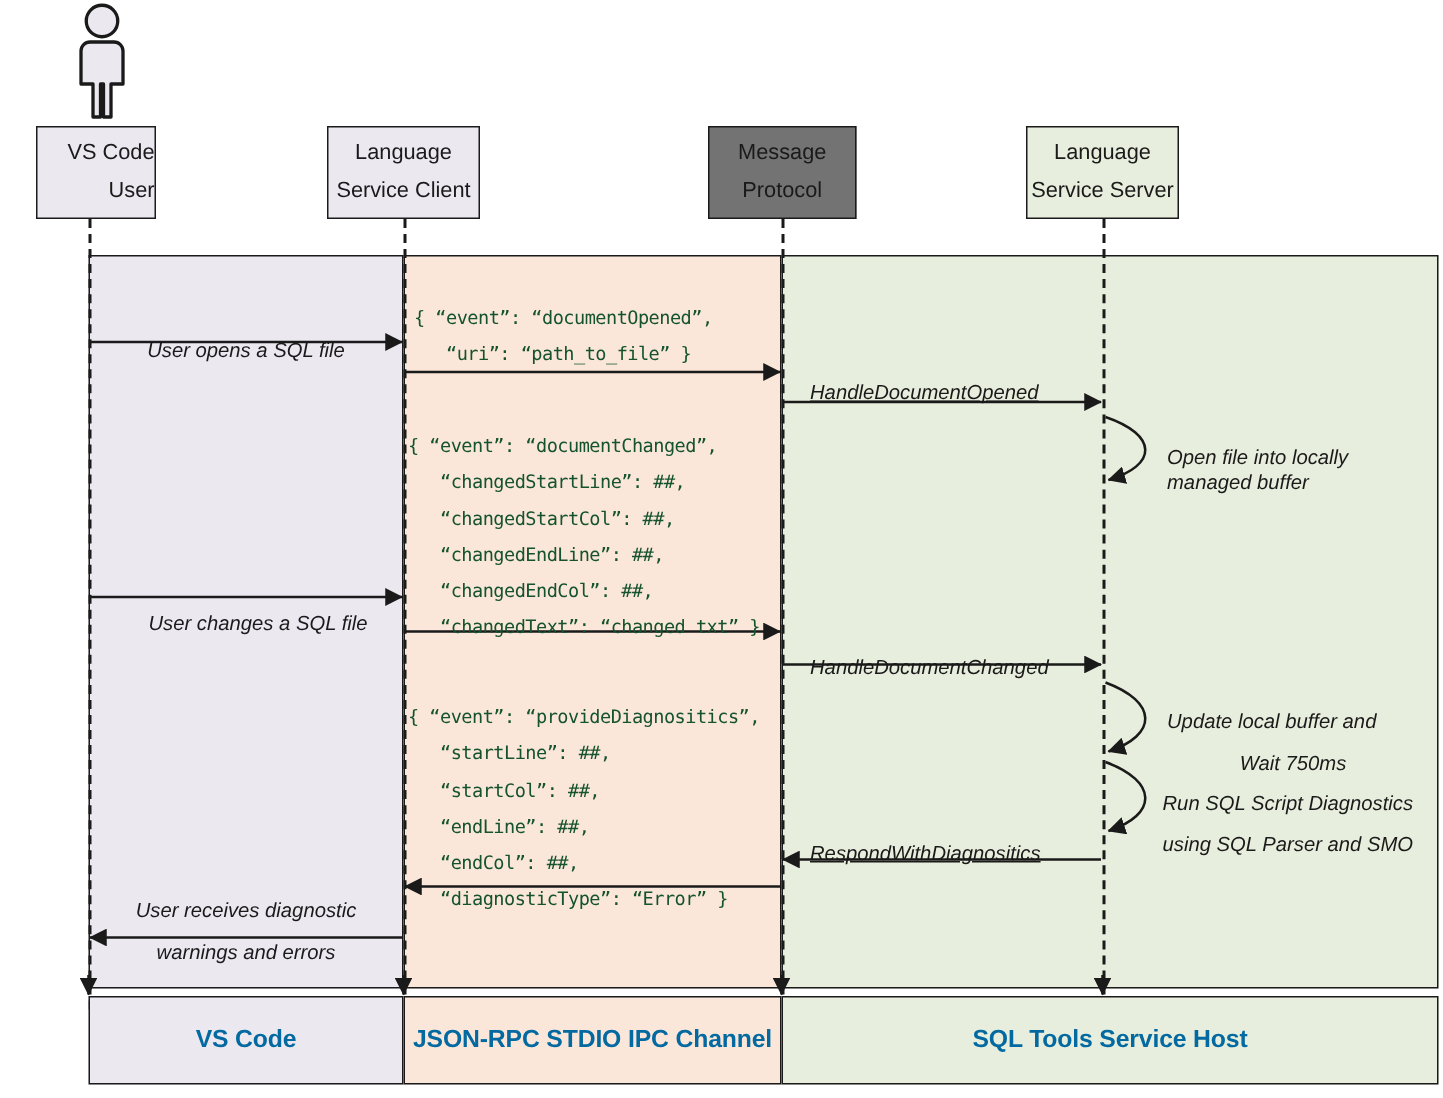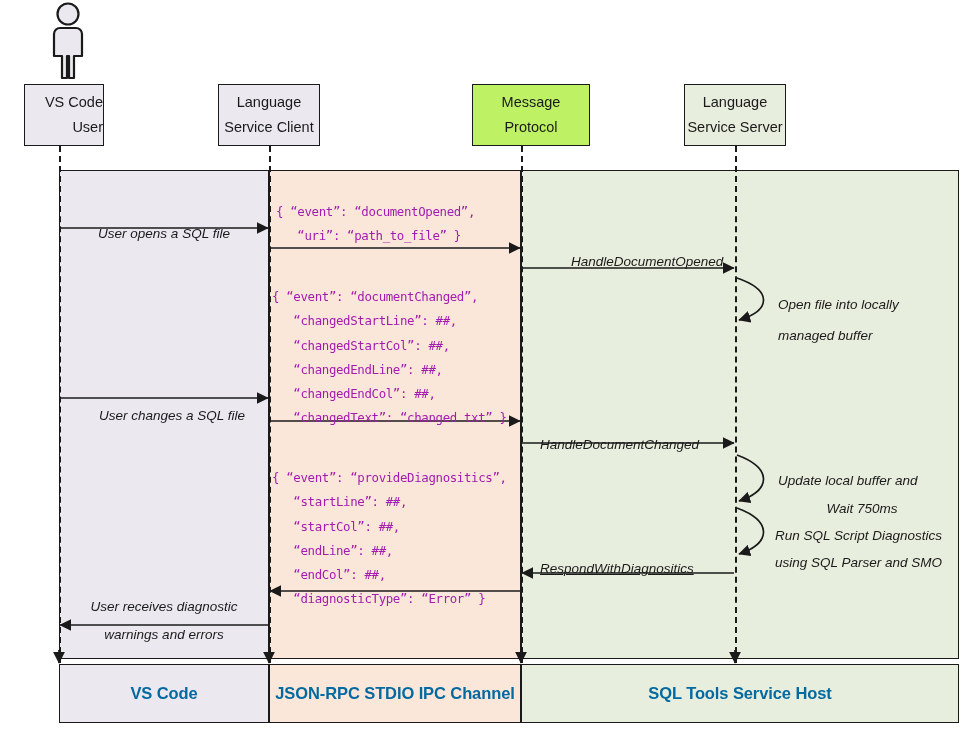--- a/index.html
+++ b/index.html
@@ -56,21 +56,21 @@
     flex-direction: column;
     align-items: center;
     justify-content: center;
     font-size: 14.5px;
     color: #1a1a1a;
     line-height: 1.75;
     text-align: center;
   }
   .head-user   { left: 24px;  top: 84px; width: 80px; height: 62px; background: #ebe8f0; text-align: right; }
   .head-client { left: 218px; top: 84px; width: 102px; height: 62px; background: #ebe8f0; }
-  .head-proto  { left: 472px; top: 84px; width: 118px;  height: 62px; background: #bef264; }
+  .head-proto  { left: 472px; top: 84px; width: 99px;  height: 62px; background: #737373; }
   .head-server { left: 684px; top: 84px; width: 102px; height: 62px; background: #e8eedd; }
 
   
   .actor { position: absolute; left: 38px; top: 2px; }
 
   
   .lifeline {
     position: absolute;
     width: 0;
     border-left: 2.4px dashed #1a1a1a;
@@ -100,21 +100,21 @@
     font-size: 13.5px;
     color: #1a1a1a;
     white-space: nowrap;
     line-height: 1.5;
     text-align: right;
   }
   .json-block {
     position: absolute;
     font-family: "DejaVu Sans Mono", monospace;
     font-size: 12.4px;
-    color: #a21caf;
+    color: #14532d;
     white-space: pre;
     line-height: 24.3px;
     letter-spacing: -0.35px;
   }
   .centered { transform: translateX(-50%); text-align: center; margin-top: 24px; }
 </style>
 </head>
 <body>
 
 <div id="canvas">
@@ -190,26 +190,26 @@
     </g>
   </svg>
 
   <div class="msg-label centered" style="left:164px; top:200px;">User opens a SQL file</div>
 
   <div class="msg-label centered" style="left:172px; top:382px;">User changes a SQL file</div>
 
   <div class="msg-label centered" style="left:164px; top:573px;">User receives diagnostic</div>
   <div class="msg-label centered" style="left:164px; top:601px;">warnings and errors</div>
 
-  <div class="msg-label" style="left:571px; top:252px;">HandleDocumentOpened</div>
+  <div class="msg-label" style="left:540px; top:252px;text-decoration:underline;">HandleDocumentOpened</div>
   <div class="msg-label" style="left:540px; top:435px;">HandleDocumentChanged</div>
   <div class="msg-label" style="left:540px; top:559px;text-decoration:underline;">RespondWithDiagnositics</div>
 
   <div class="note-label" style="left:778px; top:295px;">Open file into locally</div>
-  <div class="note-label" style="left:778px; top:326px;">managed buffer</div>
+  <div class="note-label" style="left:778px; top:312px;">managed buffer</div>
 
   <div class="note-label" style="left:778px; top:471px;">Update local buffer and</div>
   <div class="note-label" style="left:862px; top:499px; transform:translateX(-50%);">Wait 750ms</div>
 
   <div class="note-label" style="left:775px; top:526px;">Run SQL Script Diagnostics</div>
   <div class="note-label" style="left:775px; top:553px;">using SQL Parser and SMO</div>
 
   <div class="json-block" style="left:276px; top:200px;">{ “event”: “documentOpened”,
    “uri”: “path_to_file” }</div>
 

